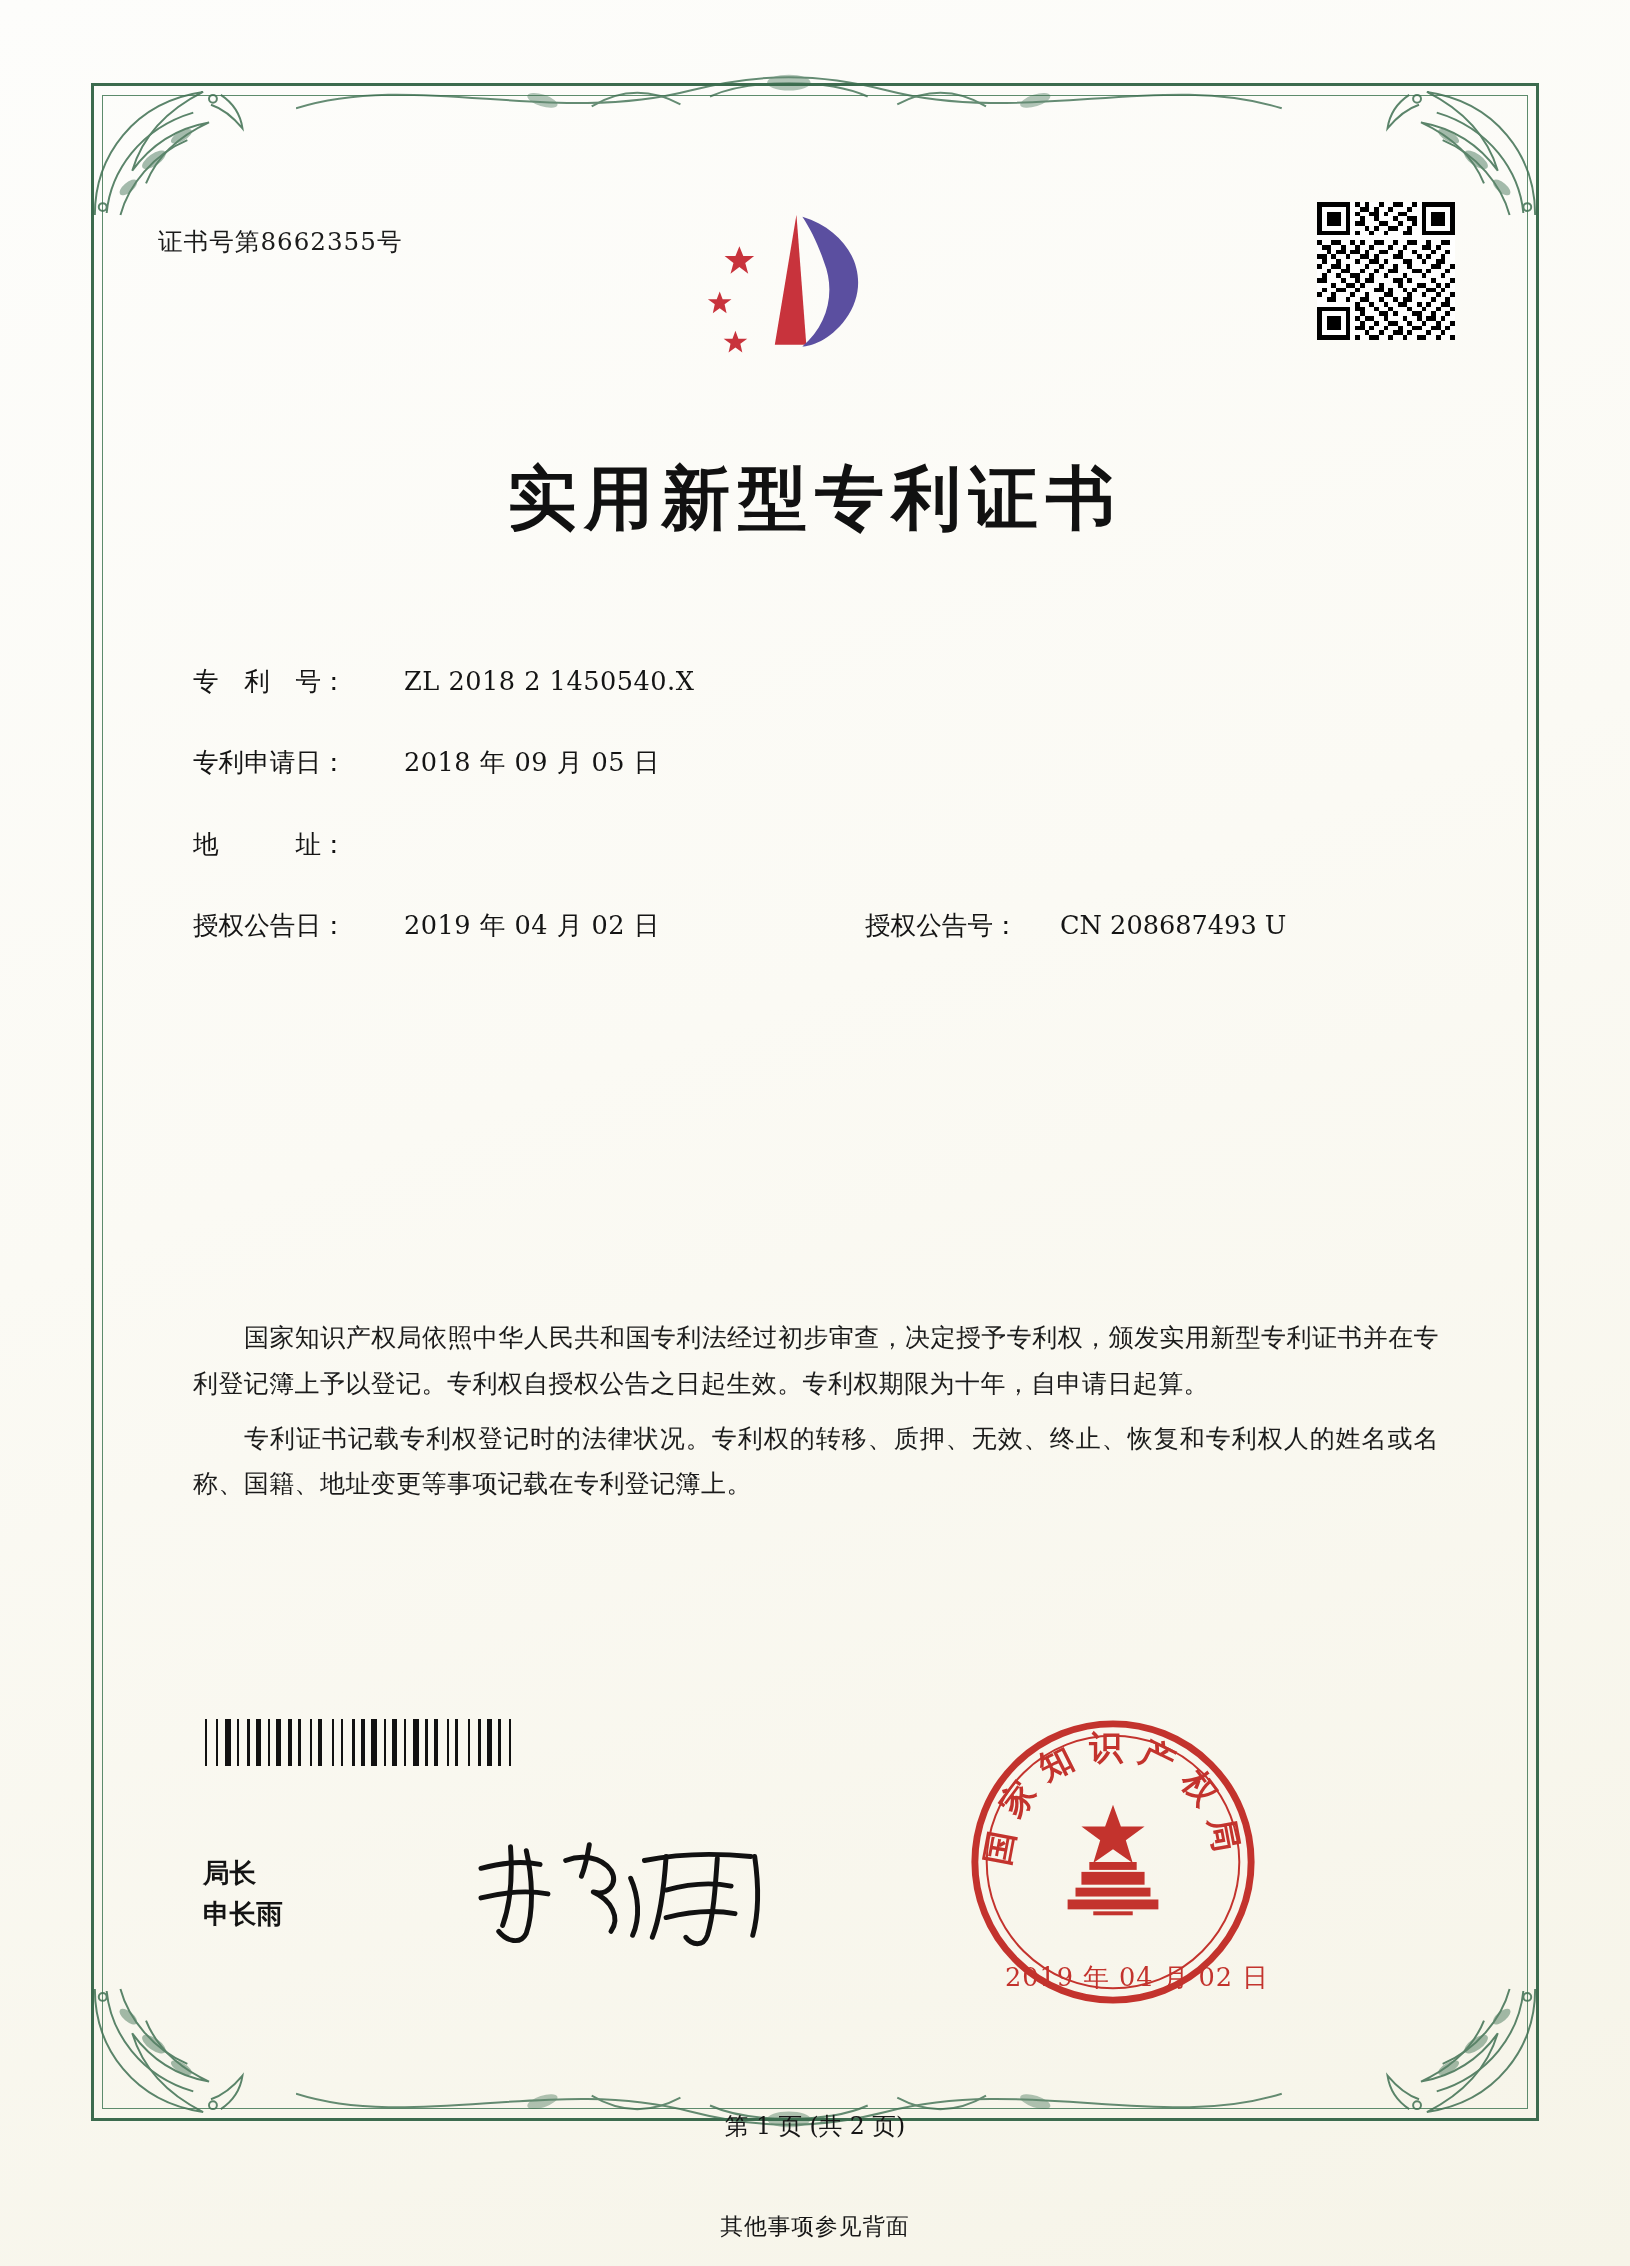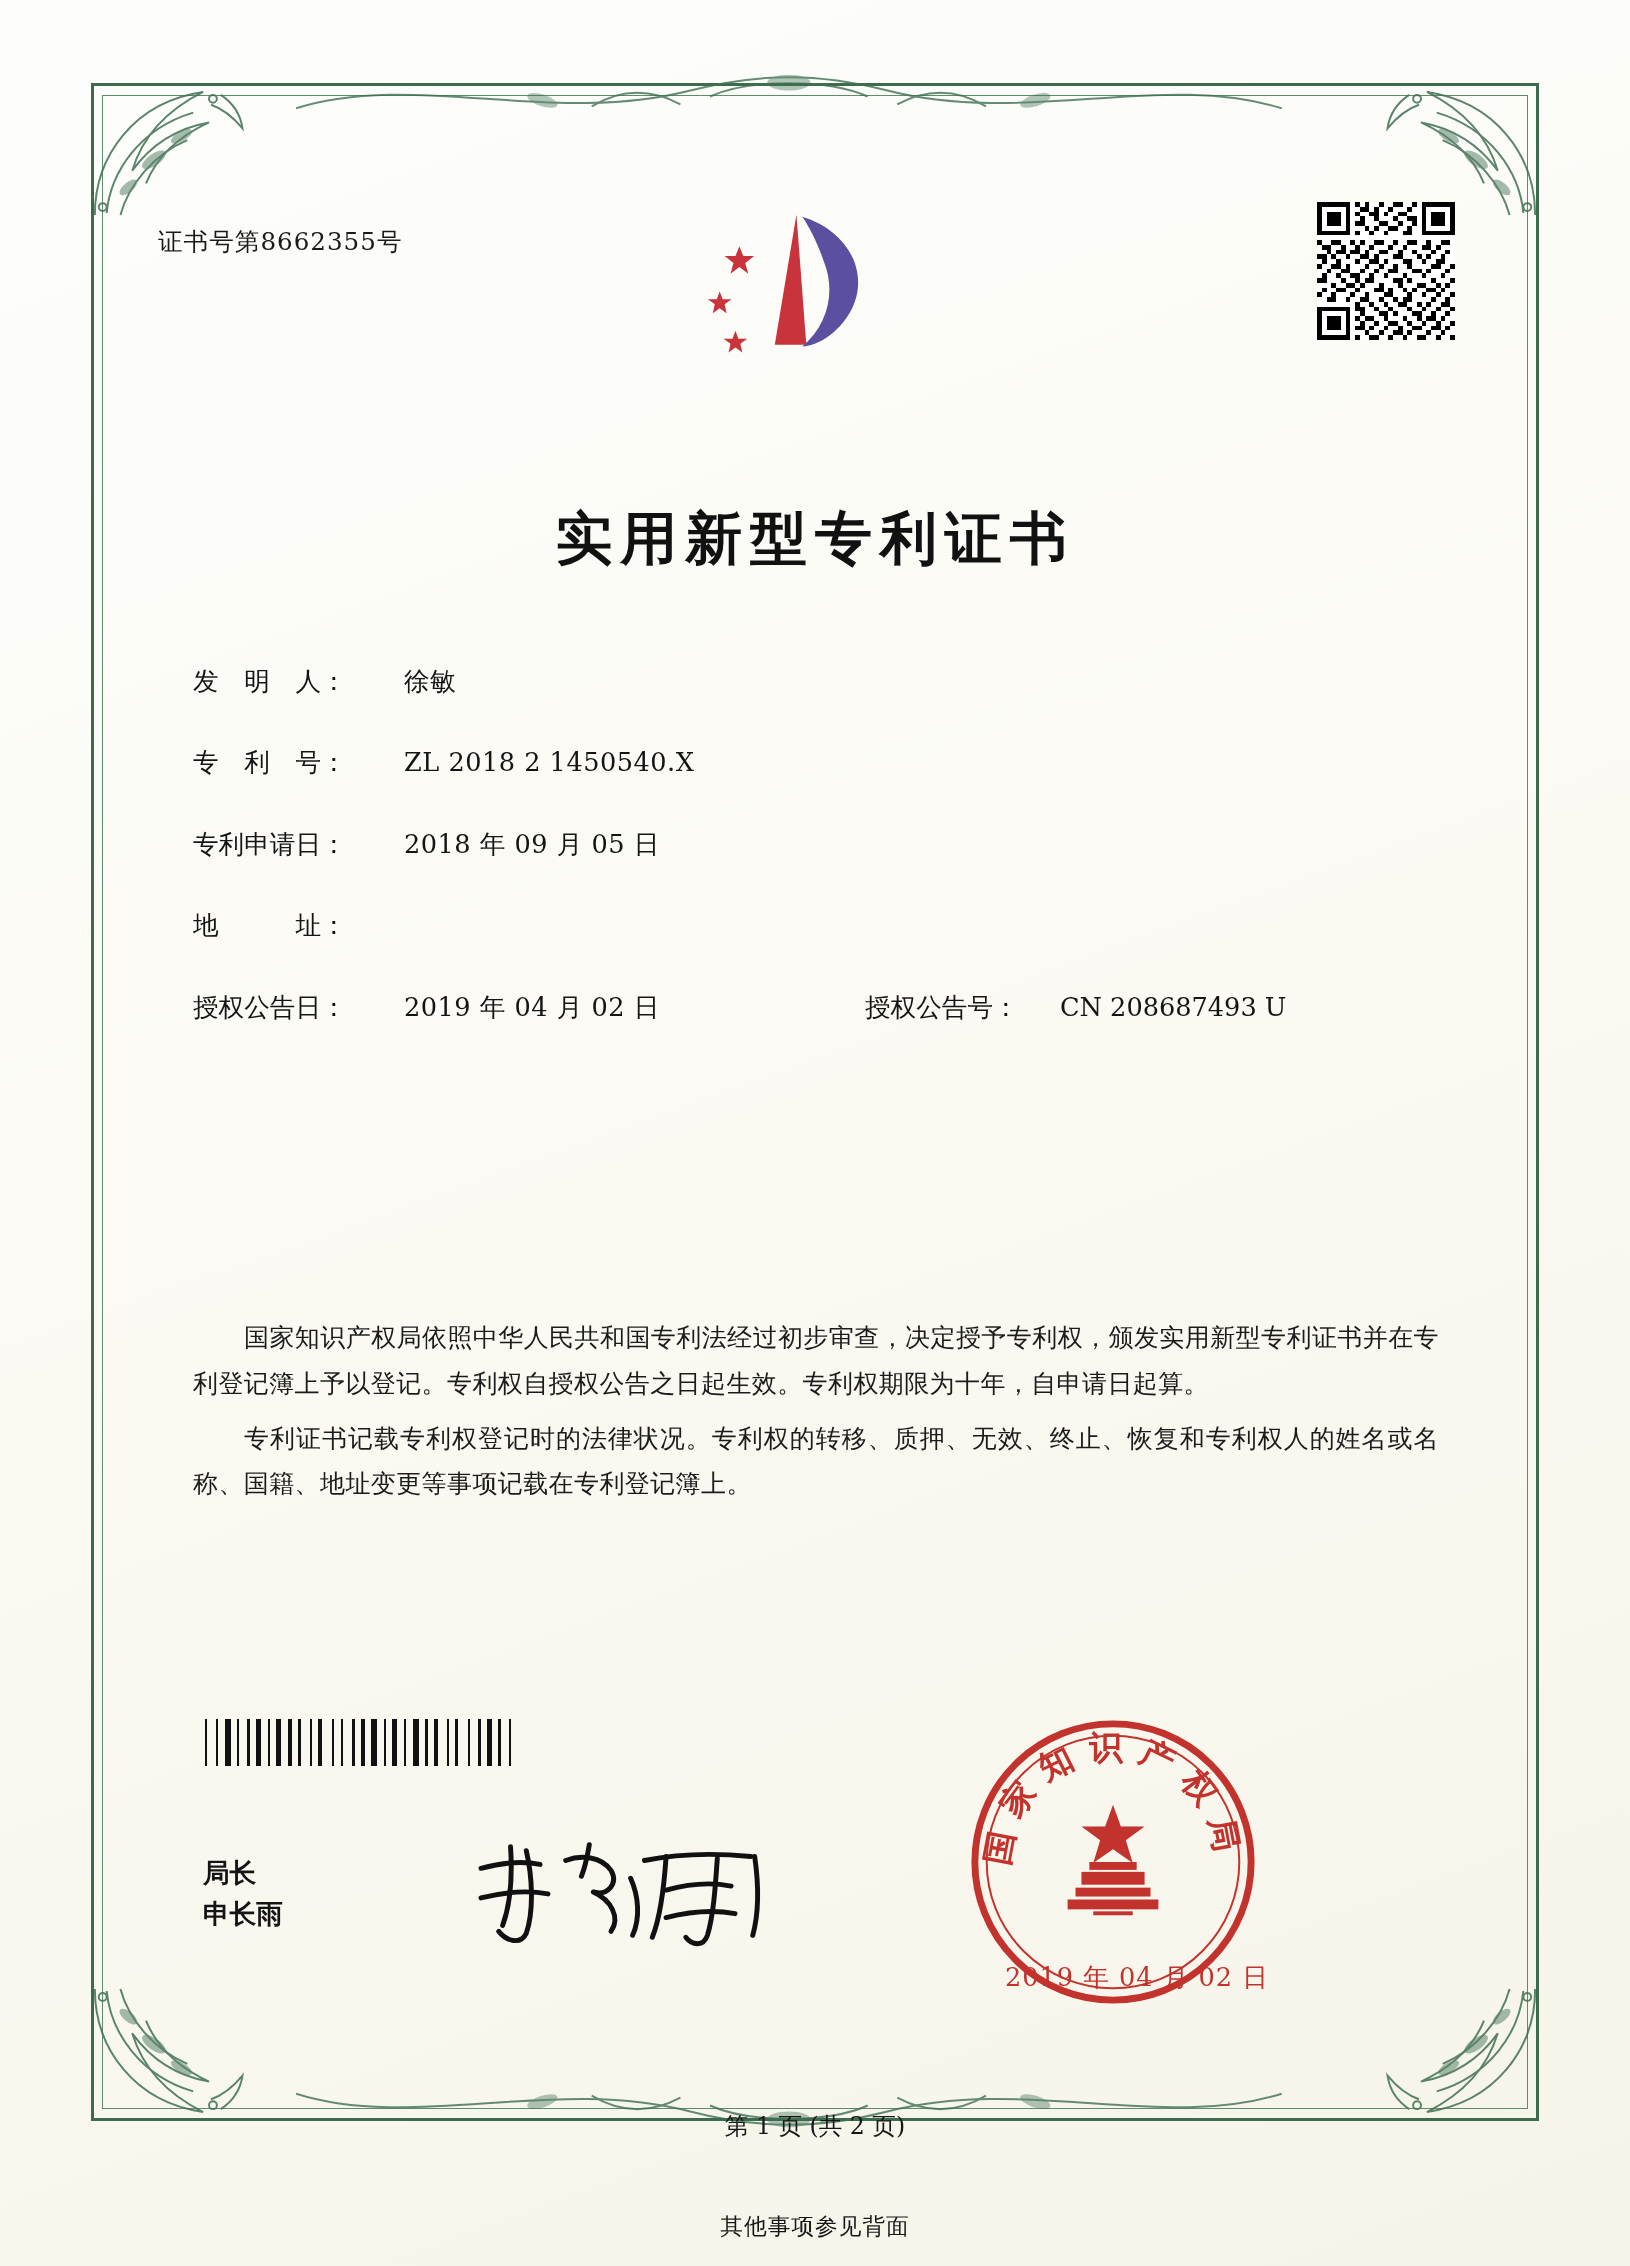--- a/index.html
+++ b/index.html
@@ -92,26 +92,25 @@
     width: 138px;
     height: 138px;
   }
 
   
   .main-title {
     position: absolute;
     left: 0; right: 0;
     top: 453px;
     text-align: center;
-    font-size: 57px;
+    font-size: 69px;
     font-weight: 700;
     letter-spacing: 7.9px;
     color: #111;
     font-family: "DejaVu Sans", "Liberation Sans", sans-serif;
-    margin-top: 48px;
   }
 
   
   .fields {
     position: absolute;
     left: 193px;
     top: 662px;
     width: 1251px;
     font-family: "DejaVu Serif", "Liberation Serif", serif;
   }
@@ -565,24 +564,20 @@
         <rect x="25" y="28" width="1" height="1"></rect>
         <rect x="28" y="28" width="1" height="1"></rect>
     </g>
   </svg>
 
   <div class="main-title">实用新型专利证书</div>
 
   <div class="fields">
 
 
-    <div class="field-row">
-      <div class="field-label">发　明　人：</div>
-      <div class="field-value">徐敏</div>
-    </div>
 
     <div class="field-row">
       <div class="field-label">专　利　号：</div>
       <div class="field-value">ZL 2018 2 1450540.X</div>
     </div>
 
     <div class="field-row">
       <div class="field-label">专利申请日：</div>
       <div class="field-value">2018 年 09 月 05 日</div>
     </div>

